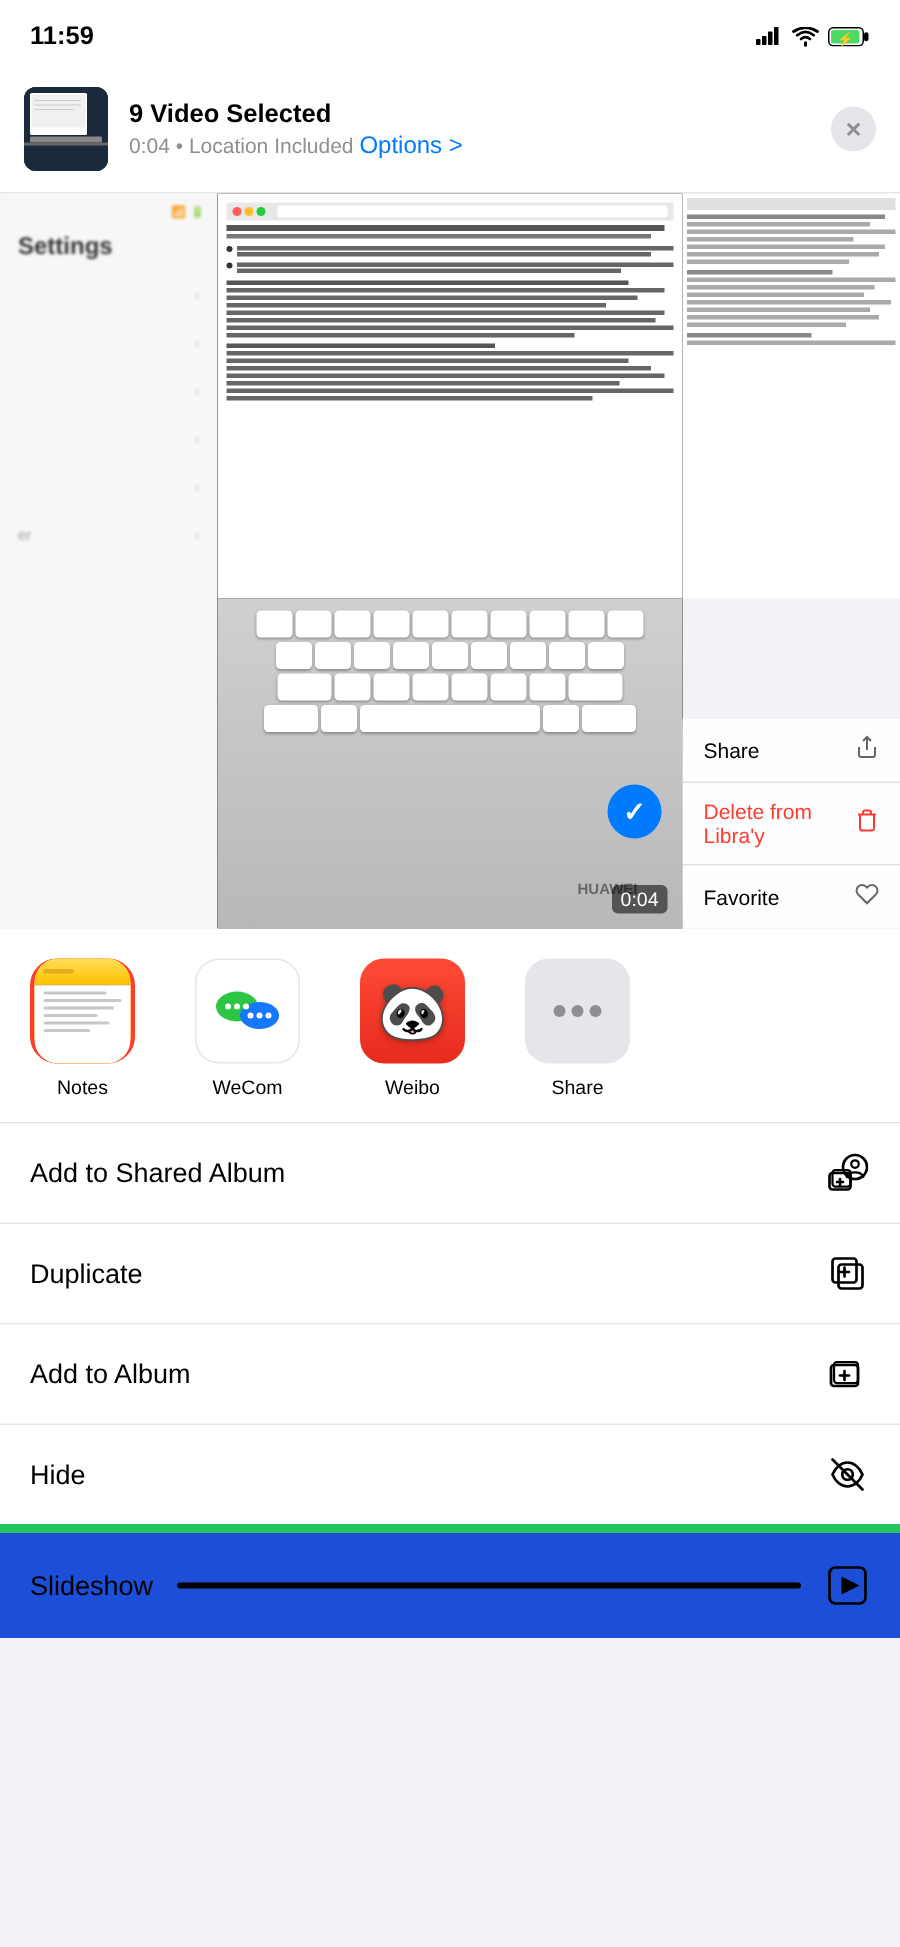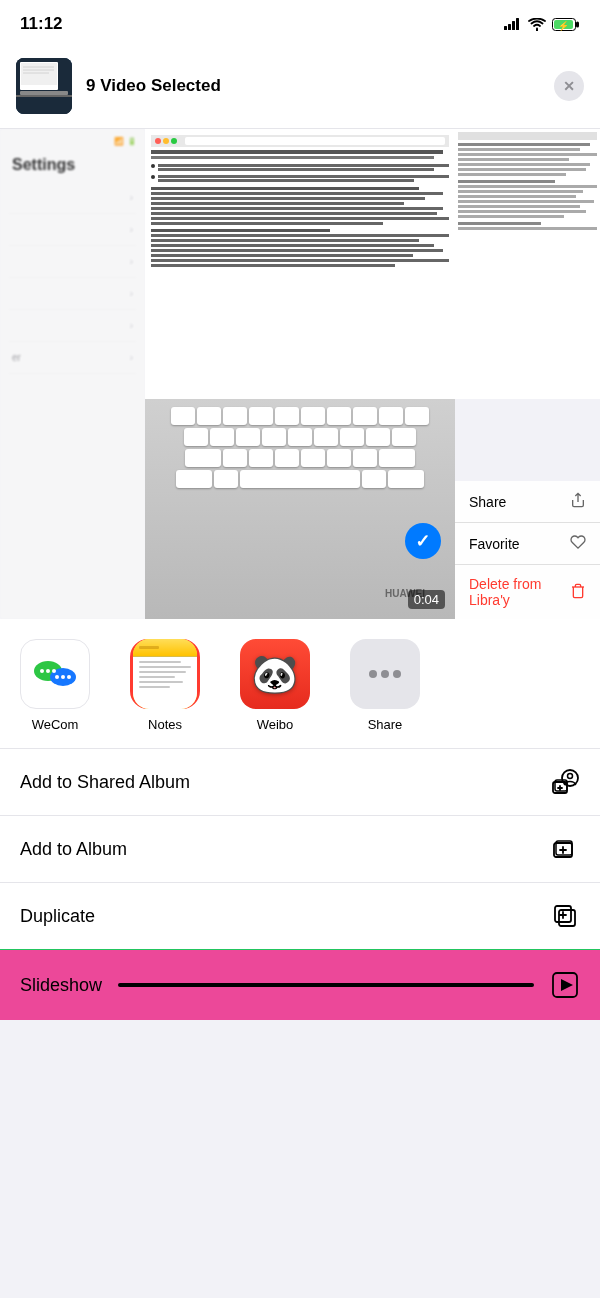--- a/index.html
+++ b/index.html
@@ -424,22 +424,22 @@
     .action-icon {
       width: 30px;
       height: 30px;
       display: flex;
       align-items: center;
       justify-content: center;
     }
 
     
     .slideshow-item {
-      background: #ec4899;
-      border-top: 1px solid #22c55e;
+      background: #1d4ed8;
+      border-top: 6px solid #22c55e;
     }
     .slideshow-inner {
       display: flex;
       align-items: center;
       justify-content: space-between;
       padding: 20px 20px;
     }
     .slideshow-label {
       font-size: 18px;
       color: #000;
@@ -450,21 +450,21 @@
       margin: 0 16px;
       height: 4px;
       background: #000;
       border-radius: 2px;
     }
   </style>
 </head>
 <body>
 
 <div class="status-bar">
-  <span class="status-time">11:12</span>
+  <span class="status-time">11:59</span>
   <div class="status-icons">
 
     <svg width="18" height="12" viewBox="0 0 18 12">
       <rect x="0" y="8" width="3" height="4" rx="0.5" fill="#000"></rect>
       <rect x="4" y="6" width="3" height="6" rx="0.5" fill="#000"></rect>
       <rect x="8" y="3" width="3" height="9" rx="0.5" fill="#000"></rect>
       <rect x="12" y="0" width="3" height="12" rx="0.5" fill="#000"></rect>
     </svg>
 
     <svg width="18" height="13" viewBox="0 0 18 13">
@@ -495,20 +495,27 @@
         <line x1="7" y1="9" x2="38" y2="9" stroke="#ccc" stroke-width="0.8"></line>
         <line x1="7" y1="12" x2="38" y2="12" stroke="#ccc" stroke-width="0.8"></line>
         <line x1="7" y1="15" x2="33" y2="15" stroke="#ccc" stroke-width="0.8"></line>
         <rect x="4" y="33" width="48" height="4" rx="1" fill="#888"></rect>
         <rect x="0" y="37" width="56" height="2" fill="#666"></rect>
       </svg>
     </div>
   </div>
   <div class="share-info">
     <div class="share-title">9 Video Selected</div>
+    <div class="share-subtitle">
+      <span>0:04</span>
+      <span> • </span>
+      <span>Location Included</span>
+      <span> </span>
+      <span class="share-options-btn">Options &gt;</span>
+    </div>
   </div>
   <div class="close-btn">
     <span class="close-x">✕</span>
   </div>
 </div>
 
 <div class="photo-preview">
 
   <div class="preview-left">
     <div class="preview-left-content">
@@ -674,64 +681,41 @@
     <div class="context-menu">
       <div class="context-menu-item">
         <span class="context-menu-label">Share</span>
         <span class="context-menu-icon">
           <svg width="16" height="16" viewBox="0 0 24 24" fill="none" stroke="#666" stroke-width="2">
             <path d="M4 12v8a2 2 0 002 2h12a2 2 0 002-2v-8M16 6l-4-4-4 4M12 2v13"></path>
           </svg>
         </span>
       </div>
       <div class="context-menu-item">
-        <span class="context-menu-label">Favorite</span>
-        <span class="context-menu-icon">
-          <svg width="16" height="16" viewBox="0 0 24 24" fill="none" stroke="#666" stroke-width="2">
-            <path d="M20.84 4.61a5.5 5.5 0 00-7.78 0L12 5.67l-1.06-1.06a5.5 5.5 0 00-7.78 7.78l1.06 1.06L12 21.23l7.78-7.78 1.06-1.06a5.5 5.5 0 000-7.78z"></path>
-          </svg>
-        </span>
-      </div>
-      <div class="context-menu-item">
         <span class="context-menu-label delete">Delete from Libra'y</span>
         <span class="context-menu-icon delete">
           <svg width="16" height="16" viewBox="0 0 24 24" fill="none" stroke="#ff3b30" stroke-width="2">
             <polyline points="3,6 5,6 21,6"></polyline>
             <path d="M19 6v14a2 2 0 01-2 2H7a2 2 0 01-2-2V6m3 0V4a2 2 0 012-2h4a2 2 0 012 2v2"></path>
           </svg>
         </span>
       </div>
+      <div class="context-menu-item">
+        <span class="context-menu-label">Favorite</span>
+        <span class="context-menu-icon">
+          <svg width="16" height="16" viewBox="0 0 24 24" fill="none" stroke="#666" stroke-width="2">
+            <path d="M20.84 4.61a5.5 5.5 0 00-7.78 0L12 5.67l-1.06-1.06a5.5 5.5 0 00-7.78 7.78l1.06 1.06L12 21.23l7.78-7.78 1.06-1.06a5.5 5.5 0 000-7.78z"></path>
+          </svg>
+        </span>
+      </div>
     </div>
   </div>
 </div>
 
 <div class="apps-row">
-
-  <div class="app-item">
-    <div class="app-icon-wrap">
-      <div class="wecom-icon">
-
-        <svg width="50" height="50" viewBox="0 0 50 50">
-
-          <ellipse cx="18" cy="22" rx="14" ry="10" fill="#2dc644"></ellipse>
-
-          <ellipse cx="33" cy="28" rx="13" ry="9" fill="#1677ff"></ellipse>
-
-          <circle cx="12" cy="22" r="2" fill="#fff"></circle>
-          <circle cx="18" cy="22" r="2" fill="#fff"></circle>
-          <circle cx="24" cy="22" r="2" fill="#fff"></circle>
-
-          <circle cx="27" cy="28" r="2" fill="#fff"></circle>
-          <circle cx="33" cy="28" r="2" fill="#fff"></circle>
-          <circle cx="39" cy="28" r="2" fill="#fff"></circle>
-        </svg>
-      </div>
-    </div>
-    <span class="app-label">WeCom</span>
-  </div>
 
   <div class="app-item">
     <div class="app-icon-wrap notes-border">
       <div class="notes-icon">
         <div class="notes-icon-top">
           <div style="width:20px;height:3px;background:rgba(180,120,0,0.4);border-radius:1px;"></div>
         </div>
         <div class="notes-icon-lines">
           <div class="notes-line first"></div>
           <div class="notes-line second"></div>
@@ -740,20 +724,43 @@
           <div class="notes-line" style="width:85%;"></div>
           <div class="notes-line" style="width:60%;"></div>
         </div>
       </div>
     </div>
     <span class="app-label">Notes</span>
   </div>
 
   <div class="app-item">
     <div class="app-icon-wrap">
+      <div class="wecom-icon">
+
+        <svg width="50" height="50" viewBox="0 0 50 50">
+
+          <ellipse cx="18" cy="22" rx="14" ry="10" fill="#2dc644"></ellipse>
+
+          <ellipse cx="33" cy="28" rx="13" ry="9" fill="#1677ff"></ellipse>
+
+          <circle cx="12" cy="22" r="2" fill="#fff"></circle>
+          <circle cx="18" cy="22" r="2" fill="#fff"></circle>
+          <circle cx="24" cy="22" r="2" fill="#fff"></circle>
+
+          <circle cx="27" cy="28" r="2" fill="#fff"></circle>
+          <circle cx="33" cy="28" r="2" fill="#fff"></circle>
+          <circle cx="39" cy="28" r="2" fill="#fff"></circle>
+        </svg>
+      </div>
+    </div>
+    <span class="app-label">WeCom</span>
+  </div>
+
+  <div class="app-item">
+    <div class="app-icon-wrap">
       <div class="weibo-icon">
         <span class="weibo-panda" style="font-size:38px;">🐼</span>
       </div>
     </div>
     <span class="app-label">Weibo</span>
   </div>
 
   <div class="app-item">
     <div class="app-icon-wrap">
       <div class="more-icon">
@@ -775,48 +782,58 @@
 
         <circle cx="19" cy="10" r="8" stroke="#000" stroke-width="1.8" fill="none"></circle>
         <circle cx="19" cy="8" r="2.5" stroke="#000" stroke-width="1.5" fill="none"></circle>
         <path d="M13.5 16.5 Q14.5 13.5 19 13.5 Q23.5 13.5 24.5 16.5" stroke="#000" stroke-width="1.5" fill="none" stroke-linecap="round"></path>
 
         <rect x="2" y="14" width="14" height="11" rx="2" stroke="#000" stroke-width="1.8" fill="none"></rect>
         <rect x="4" y="12" width="12" height="11" rx="2" stroke="#000" stroke-width="1.5" fill="none"></rect>
 
         <line x1="9" y1="18" x2="9" y2="22" stroke="#000" stroke-width="1.8" stroke-linecap="round"></line>
         <line x1="7" y1="20" x2="11" y2="20" stroke="#000" stroke-width="1.8" stroke-linecap="round"></line>
+      </svg>
+    </div>
+  </div>
+
+  <div class="action-item">
+    <span class="action-label">Duplicate</span>
+    <div class="action-icon">
+      <svg width="28" height="28" viewBox="0 0 28 28" fill="none">
+        <rect x="8" y="8" width="16" height="16" rx="2" stroke="#000" stroke-width="1.8" fill="none"></rect>
+        <rect x="4" y="4" width="16" height="16" rx="2" stroke="#000" stroke-width="1.8" fill="none" stroke-dasharray="0"></rect>
+        <line x1="12" y1="10" x2="12" y2="16" stroke="#000" stroke-width="1.8" stroke-linecap="round"></line>
+        <line x1="9" y1="13" x2="15" y2="13" stroke="#000" stroke-width="1.8" stroke-linecap="round"></line>
       </svg>
     </div>
   </div>
 
   <div class="action-item">
     <span class="action-label">Add to Album</span>
     <div class="action-icon">
       <svg width="28" height="28" viewBox="0 0 28 28" fill="none">
         <rect x="3" y="8" width="18" height="14" rx="2" stroke="#000" stroke-width="1.8" fill="none"></rect>
         <rect x="5" y="6" width="16" height="14" rx="2" stroke="#000" stroke-width="1.5" fill="none"></rect>
         <line x1="12" y1="12" x2="12" y2="18" stroke="#000" stroke-width="1.8" stroke-linecap="round"></line>
         <line x1="9" y1="15" x2="15" y2="15" stroke="#000" stroke-width="1.8" stroke-linecap="round"></line>
       </svg>
     </div>
   </div>
 
   <div class="action-item">
-    <span class="action-label">Duplicate</span>
+    <span class="action-label">Hide</span>
     <div class="action-icon">
       <svg width="28" height="28" viewBox="0 0 28 28" fill="none">
-        <rect x="8" y="8" width="16" height="16" rx="2" stroke="#000" stroke-width="1.8" fill="none"></rect>
-        <rect x="4" y="4" width="16" height="16" rx="2" stroke="#000" stroke-width="1.8" fill="none" stroke-dasharray="0"></rect>
-        <line x1="12" y1="10" x2="12" y2="16" stroke="#000" stroke-width="1.8" stroke-linecap="round"></line>
-        <line x1="9" y1="13" x2="15" y2="13" stroke="#000" stroke-width="1.8" stroke-linecap="round"></line>
+        <path d="M4 14 C6 9 10 6 14 6 C18 6 22 9 24 14 C22 19 18 22 14 22 C10 22 6 19 4 14Z" stroke="#000" stroke-width="1.8" fill="none"></path>
+        <circle cx="14" cy="14" r="3.5" stroke="#000" stroke-width="1.8" fill="none"></circle>
+        <line x1="4" y1="4" x2="24" y2="24" stroke="#000" stroke-width="1.8" stroke-linecap="round"></line>
       </svg>
     </div>
   </div>
-
 </div>
 
 <div class="slideshow-item">
   <div class="slideshow-inner">
     <span class="slideshow-label">Slideshow</span>
     <div class="slideshow-bar-wrap"></div>
     <div class="action-icon">
       <svg width="28" height="28" viewBox="0 0 28 28" fill="none">
         <rect x="2" y="2" width="24" height="24" rx="4" stroke="#000" stroke-width="1.8" fill="none"></rect>
         <polygon points="10,8 22,14 10,20" fill="#000"></polygon>

